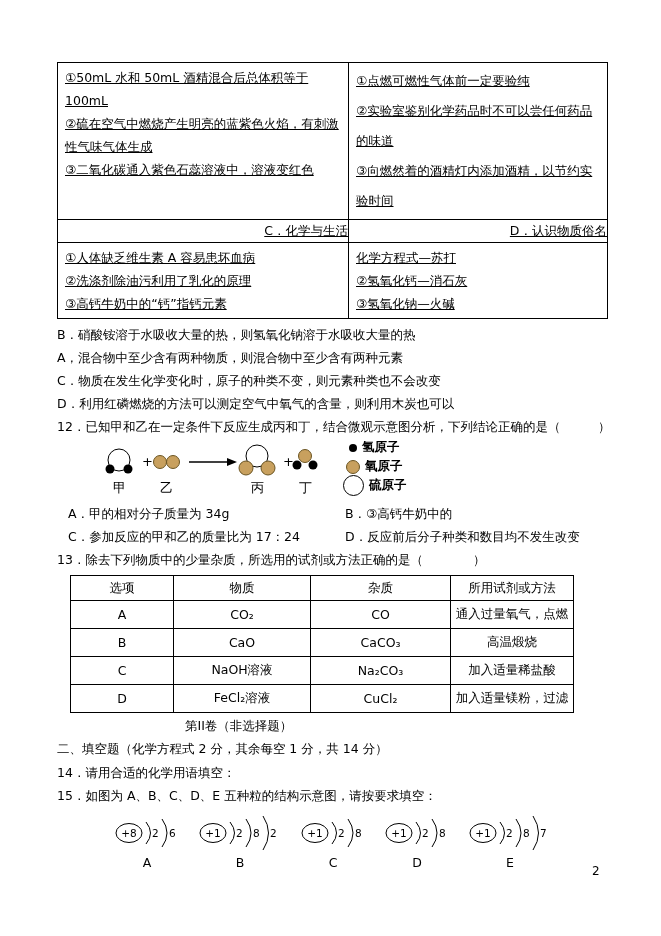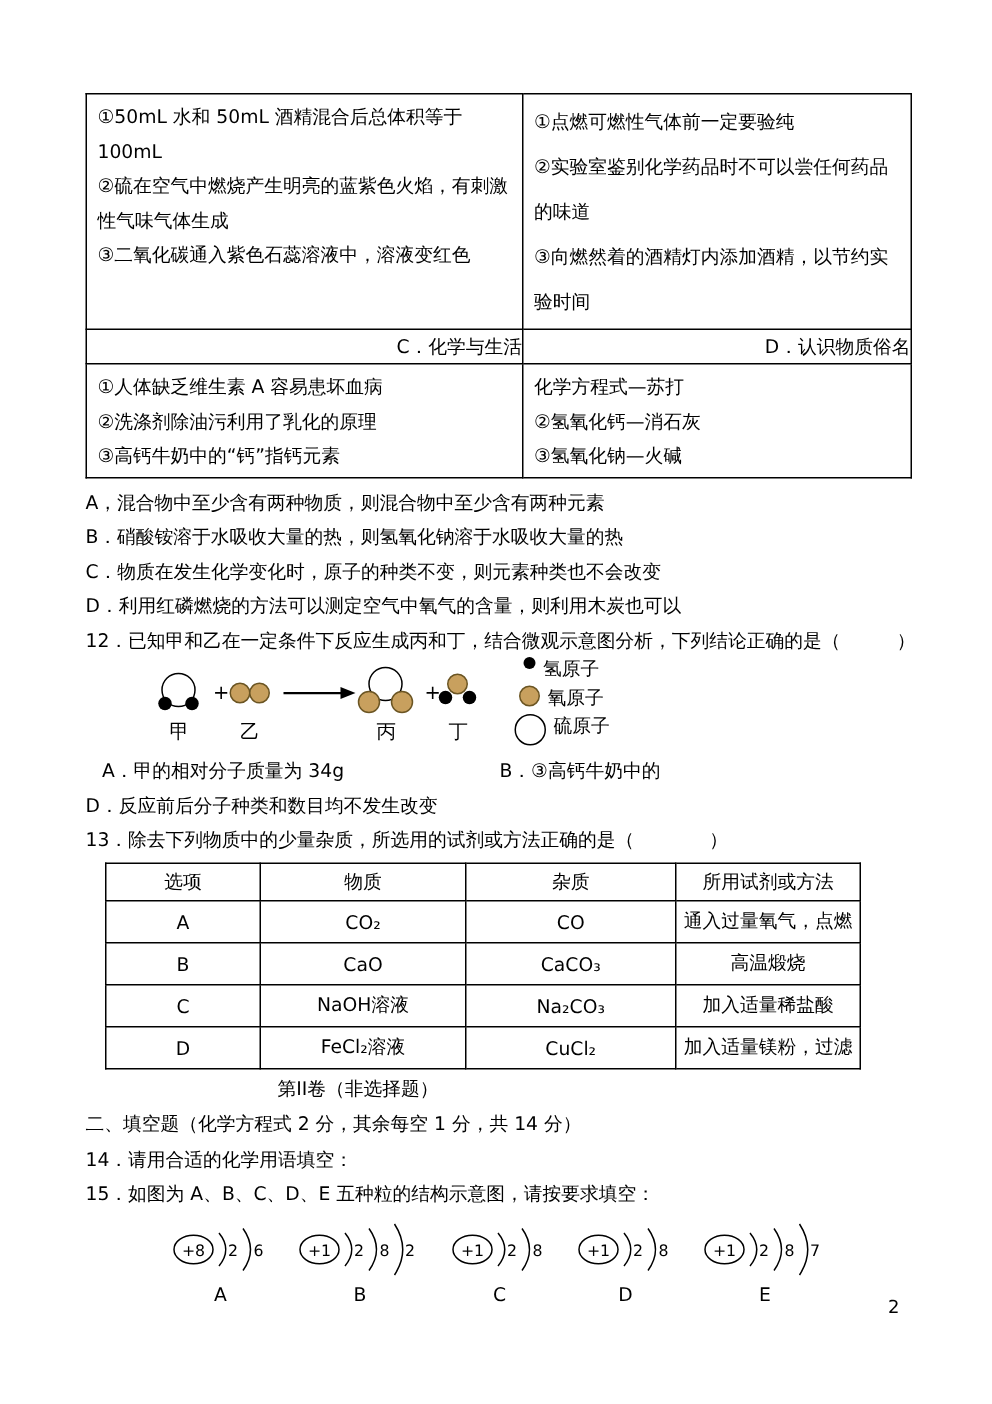--- a/index.html
+++ b/index.html
@@ -5,38 +5,38 @@
   html,body{margin:0;padding:0;background:#ffffff;}
   body{
     width:661px;height:936px;position:relative;overflow:hidden;
     font-family:"DejaVu Sans",sans-serif;color:#000;
     -webkit-font-smoothing:none;
   }
   .content{padding:62px 53px 0 57px;font-size:12.5px;}
 
   
   table.t1{border-collapse:collapse;width:551px;table-layout:fixed;}
-  table.t1 td,table.t1 th{border:1px solid #000;vertical-align:top;padding:3px 7px;font-weight:normal;}
+  table.t1 td,table.t1 th{border:1px solid #000;vertical-align:top;padding:3px 7px;font-weight:normal;text-decoration:underline;}
   table.t1 .hdr{text-align:right;padding:2px 0;line-height:18px;}
   .t1 .ln{line-height:23px;}
   .t1 .ln-wide{line-height:30px;}
 
   
   .qline{line-height:23px;white-space:nowrap;}
   .q11{margin-top:4px;}
 
   
   .q12-diagram{display:flex;align-items:flex-start;margin:2px 0 4px 40px;}
   .legend{margin-left:14px;margin-top:-2px;}
-  .legend-row{display:flex;align-items:flex-start;height:19px;}
+  .legend-row{display:flex;align-items:center;height:19px;font-weight:bold;}
   .legend-icon{display:inline-block;margin-right:5px;}
   .icon-h{width:8px;height:8px;border-radius:50%;background:#000;margin-left:6px;}
   .icon-o{width:12px;height:12px;border-radius:50%;background:#c8a05e;border:1px solid #6b5523;margin-left:3px;}
   .icon-s{width:19px;height:19px;border-radius:50%;background:#fff;border:1px solid #000;}
-  .opt2{display:flex;}
+  .opt2{display:flex;gap:12px;}
   .opt2 .o-left{width:265px;margin-left:11px;}
 
   
   table.t2{border-collapse:collapse;width:504px;margin:4px 0 2px 13px;table-layout:fixed;text-align:center;}
   table.t2 td,table.t2 th{border:1px solid #000;font-weight:normal;padding:0 2px;}
   table.t2 th{height:24px;}
   table.t2 td{height:27px;}
 
   .vol-title{line-height:22px;margin-left:128px;}
   .sec-title{line-height:24px;}
@@ -83,22 +83,22 @@
       <td>
         <div class="ln">化学方程式—苏打</div>
         <div class="ln">②氢氧化钙—消石灰</div>
         <div class="ln">③氢氧化钠—火碱</div>
       </td>
     </tr>
   </tbody>
     </table>
 
   <div class="q11">
+    <div class="qline">B．硝酸铵溶于水吸收大量的热，则氢氧化钠溶于水吸收大量的热</div>
     <div class="qline">A，混合物中至少含有两种物质，则混合物中至少含有两种元素</div>
-    <div class="qline">B．硝酸铵溶于水吸收大量的热，则氢氧化钠溶于水吸收大量的热</div>
     <div class="qline">C．物质在发生化学变化时，原子的种类不变，则元素种类也不会改变</div>
     <div class="qline">D．利用红磷燃烧的方法可以测定空气中氧气的含量，则利用木炭也可以</div>
   </div>
 
   <div>
     <div class="qline">12．已知甲和乙在一定条件下反应生成丙和丁，结合微观示意图分析，下列结论正确的是（　　　）</div>
 
     <div class="q12-diagram">
       <svg width="232" height="58" viewBox="0 0 232 58">
 
@@ -151,20 +151,21 @@
           <span>硫原子</span>
         </div>
       </div>
     </div>
 
     <div class="opt2 qline">
       <span class="o-left">A．甲的相对分子质量为 34g</span>
       <span>B．③高钙牛奶中的</span>
     </div>
     <div class="opt2 qline">
+      <span class="o-left">C．参加反应的甲和乙的质量比为 17：24</span>
       <span>D．反应前后分子种类和数目均不发生改变</span>
     </div>
   </div>
 
   <div>
     <div class="qline">13．除去下列物质中的少量杂质，所选用的试剂或方法正确的是（　　　　）</div>
     <table class="t2">
       <tbody>
           <tr>
         <th style="width:98px;border-radius:11px;">选项</th>

